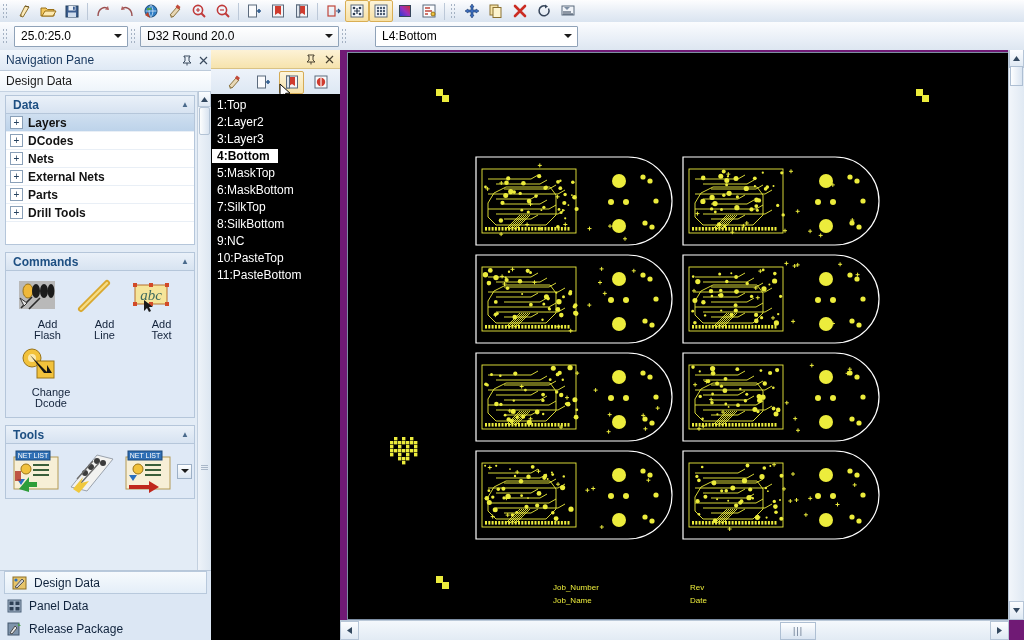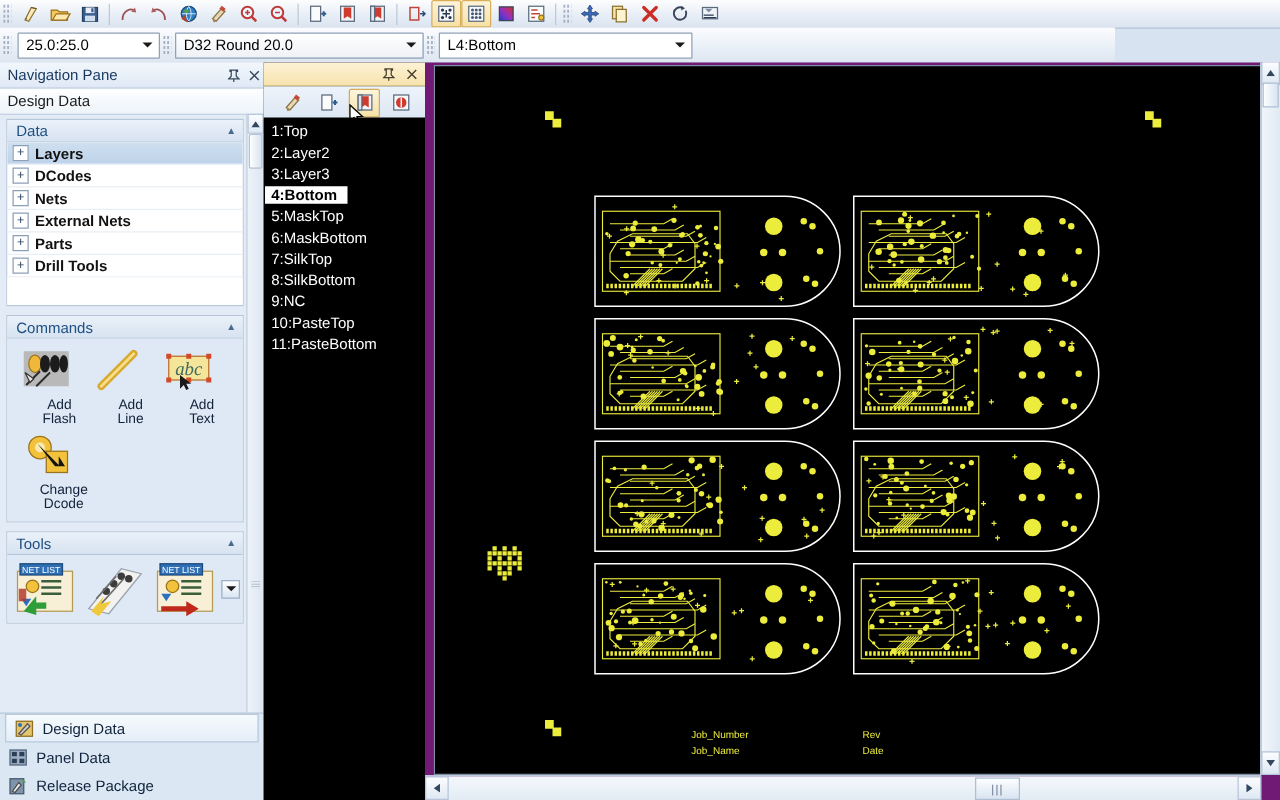--- a/index.html
+++ b/index.html
@@ -31,21 +31,21 @@
     background:linear-gradient(#ffffff,#f3f6fa);
     border-left:1px solid #c8d4e2;border-bottom:1px solid #c8d4e2;
     text-align:center;z-index:40;overflow:hidden;
   }
   .logo .kgs{font-family:"Liberation Serif",serif;font-size:30px;color:#2f8a93;
     letter-spacing:1px;line-height:32px;font-weight:400;}
   .logo .tag{font-family:"Liberation Serif",serif;font-size:10px;color:#1d3f6e;line-height:12px;}
 
   
   .combo-row{
-    position:absolute;left:0;top:22px;width:892px;height:28px;
+    position:absolute;left:0;top:22px;width:1024px;height:28px;
     background:linear-gradient(#fbfcfe,#e9eff7 60%,#dde6f1);
     border-bottom:1px solid #b6c4d6;
     display:flex;align-items:center;
   }
   .combo{
     height:19px;border:1px solid #8fa2b8;background:#fff;border-radius:1px;
     display:flex;align-items:center;position:relative;flex:none;
     font-size:12px;color:#000;
   }
   .combo .cv{padding-left:6px;white-space:nowrap;overflow:hidden;}
@@ -82,21 +82,21 @@
     background:linear-gradient(#fbfdff,#dfe8f3);border:1px solid #b9c8d9;}
   .navscroll .thumb{position:absolute;left:1px;right:1px;top:16px;height:26px;
     background:linear-gradient(90deg,#fdfefe,#d8e3f0);border:1px solid #b3c3d5;border-radius:2px;}
   .navscroll .grips{position:absolute;left:3px;right:3px;bottom:100px;height:6px;
     background-image:linear-gradient(#8fa0b5 1px,transparent 1px);background-size:100% 2px;opacity:.7;}
 
   .grp{margin:4px 16px 0 5px;border:1px solid #b5c6da;background:#fff;}
   .grp-h{
     height:17px;display:flex;align-items:center;padding-left:7px;
     background:linear-gradient(#eaf1f9,#d7e3f1);border-bottom:1px solid #b5c6da;
-    font-weight:normal;color:#1d4f82;font-size:12px;justify-content:space-between;
+    font-weight:bold;color:#1d4f82;font-size:12px;justify-content:space-between;
   }
   .grp-h .chev{margin-left:auto;margin-right:5px;color:#4a6a8c;font-size:8px;}
   .tree{background:#fff;}
   .trow{height:17px;display:flex;align-items:center;padding-left:4px;border-bottom:1px solid #e9eff6;font-size:12px;}
   .trow.sel{background:linear-gradient(#cfdff0,#bdd3ea);}
   .plus{width:11px;height:11px;border:1px solid #8aa0b8;background:#fff;margin-right:5px;
     display:flex;align-items:center;justify-content:center;font-size:10px;line-height:9px;color:#25415e;flex:none;}
   .trow .lbl{font-weight:bold;color:#121212;}
   .tblank{height:22px;background:#fff;}
 
@@ -335,21 +335,21 @@
         </span>
     </div>
     <div class="grip"></div>
     <div class="combo flat" style="width:197px;">
       <span class="cv">D32   Round 20.0</span>
       <span class="arrow">
           <i class="caret"></i>
         </span>
     </div>
     <div class="grip"></div>
-    <div class="combo" style="width:201px;">
+    <div class="combo" style="width:201px;margin-left:24px;">
       <span class="cv">L4:Bottom</span>
       <span class="arrow">
           <i class="caret"></i>
         </span>
     </div>
   </div>
 
   <div class="nav">
     <div class="nav-title">
       <span>Navigation Pane</span>

